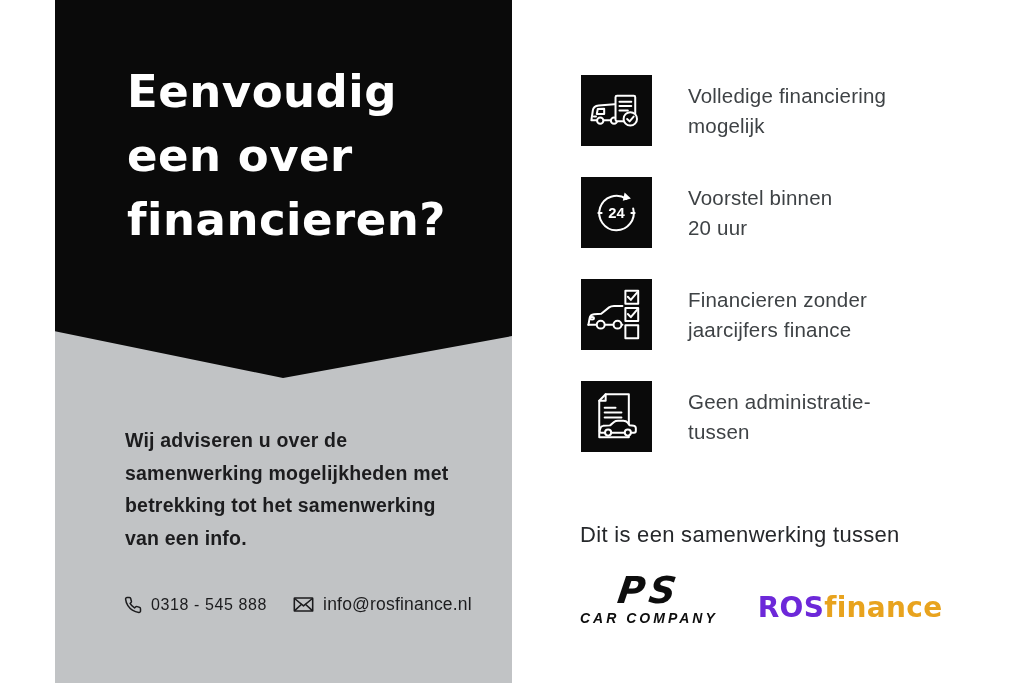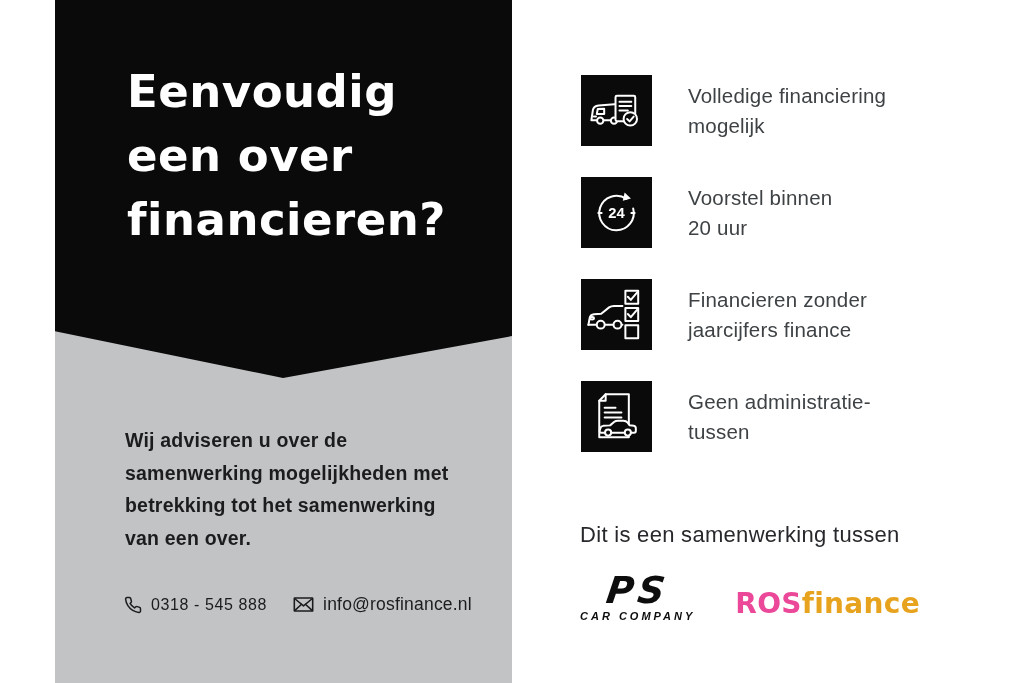--- a/index.html
+++ b/index.html
@@ -28,24 +28,24 @@
   .icon-box { width:71px; height:71px; background:#0A0A0A; flex:none; display:flex; align-items:flex-start; justify-content:center; }
   .feature-text { margin-left:36px; color:#3E4245; font-size:20.5px; line-height:30px; letter-spacing:0.2px; }
 
   
   .partner-heading { position:absolute; left:580px; top:522px; color:#26282B;
                      font-size:22px; font-weight:500; letter-spacing:0.3px; }
   .logos { position:absolute; left:580px; top:576px; display:flex; align-items:flex-end; }
   .ps-logo { color:#0D0D0D; text-align:center; }
   .ps-main { font-family:"DejaVu Sans", sans-serif; font-style:italic; font-weight:800;
              font-size:37px; line-height:30px; letter-spacing:4px; transform:skewX(-8deg); }
-  .ps-sub { font-style:italic; font-weight:700; font-size:11px; letter-spacing:3px; margin-top:4px; }
+  .ps-sub { font-style:italic; font-weight:700; font-size:14px; letter-spacing:3px; margin-top:4px; }
   .ros-logo { margin-left:40px; font-family:"DejaVu Sans", sans-serif; font-weight:800;
               font-size:28px; line-height:28px; padding-bottom:4px; letter-spacing:0.3px; }
-  .ros-word1 { color:#ec4899; }
+  .ros-word1 { color:#6d28d9; }
   .ros-word2 { color:#E8A31E; margin-left:0; }
 
   svg.tile-icon { width:71px; height:71px; }
   svg.tile-icon * { vector-effect:non-scaling-stroke; }
 </style>
 </head>
 <body>
 
 <div class="canvas">
 
@@ -55,21 +55,21 @@
     <div class="headline">
       <div>Eenvoudig</div>
       <div>een over</div>
       <div>financieren?</div>
     </div>
 
     <div class="advice">
       <div>Wij adviseren u over de</div>
       <div>samenwerking mogelijkheden met</div>
       <div>betrekking tot het samenwerking</div>
-      <div>van een over.</div>
+      <div>van een info.</div>
     </div>
 
     <div class="contact">
       <span>
         <svg width="18" height="18" viewBox="0 0 24 24" fill="none" stroke="#1C1C1E" stroke-width="2" stroke-linecap="round" stroke-linejoin="round">
           <path d="M22 16.92v3a2 2 0 0 1-2.18 2 19.79 19.79 0 0 1-8.63-3.07 19.5 19.5 0 0 1-6-6 19.79 19.79 0 0 1-3.07-8.67A2 2 0 0 1 4.11 2h3a2 2 0 0 1 2 1.72 12.84 12.84 0 0 0 .7 2.81 2 2 0 0 1-.45 2.11L8.09 9.91a16 16 0 0 0 6 6l1.27-1.27a2 2 0 0 1 2.11-.45 12.84 12.84 0 0 0 2.81.7A2 2 0 0 1 22 16.92z"></path>
         </svg>
       </span>
       <span class="phone-number">0318 - 545 888</span>
       <span class="envelope-wrap">

